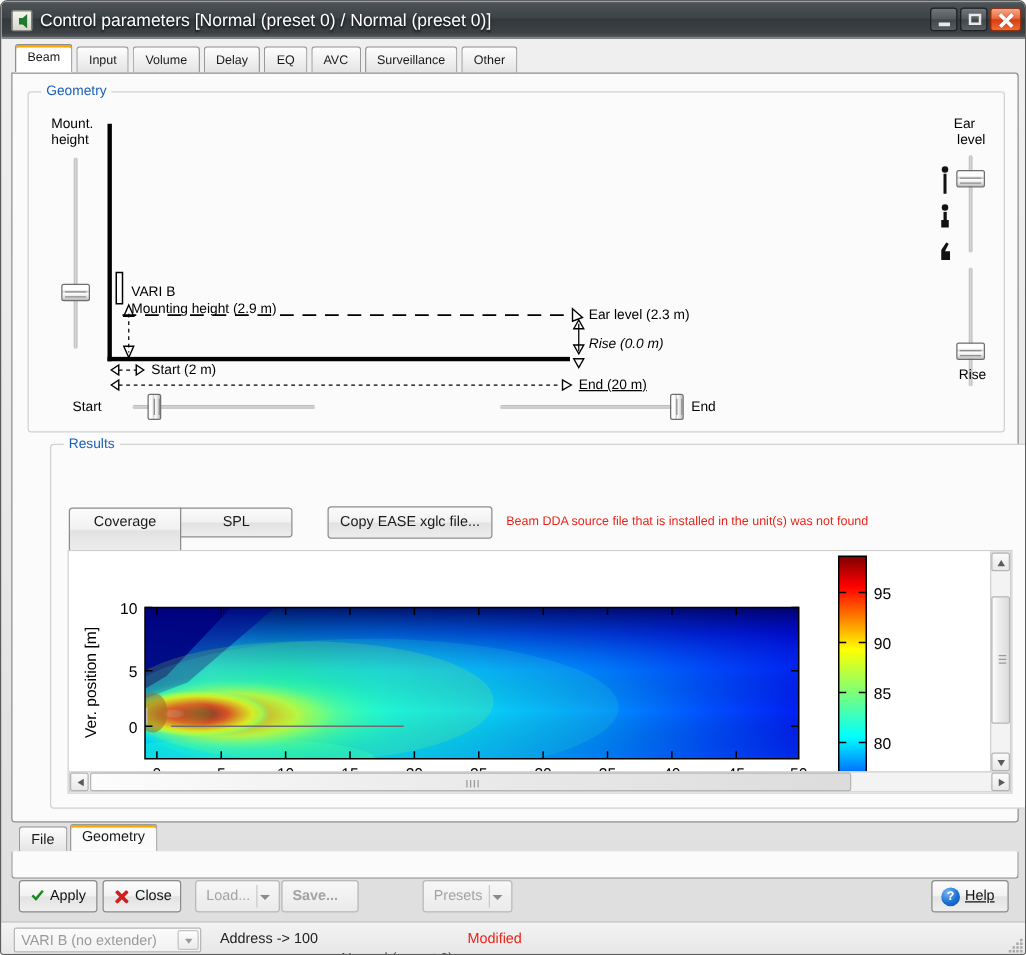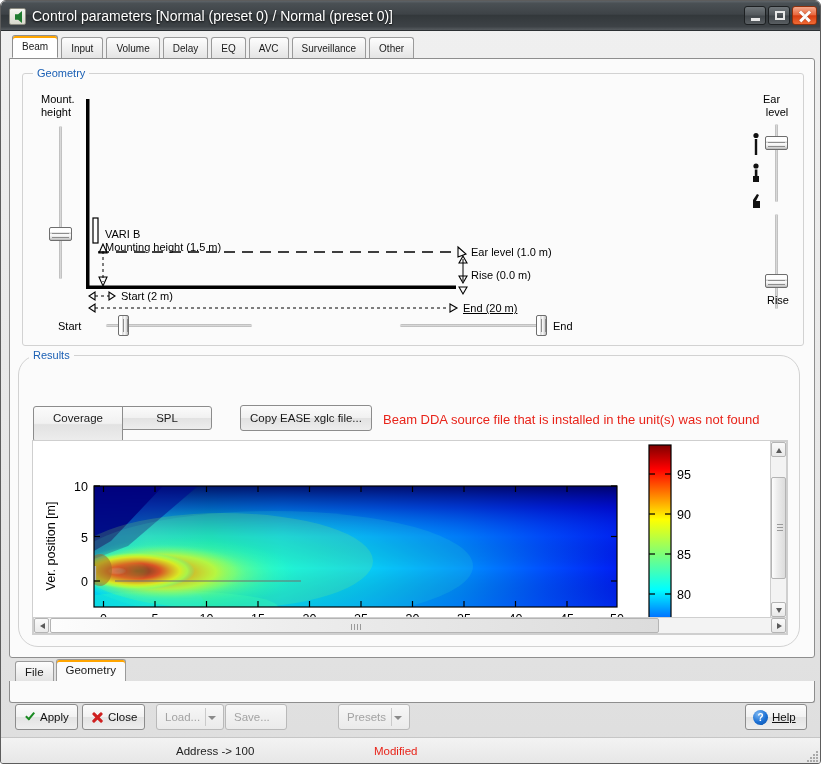--- a/index.html
+++ b/index.html
@@ -88,21 +88,21 @@
     background:#fbfbfb; border:1px solid #8e8e8e; border-radius:0 3px 3px 3px;
   }
 
   
   .groupbox { position:absolute; border:1px solid #d2d2d2; border-radius:3px; background:#fbfbfb; }
   .grouplabel {
     position:absolute; top:-7px; left:10px; padding:0 4px;
     background:#fbfbfb; color:#1a5fb4; font-size:11px;
   }
   #geom-group  { left:12px; top:14px; width:782px; height:273px; }
-  #results-group { left:8px; top:296px; width:782px; height:292px;border-radius:20px; }
+  #results-group { left:30px; top:296px; width:782px; height:292px; }
 
   
   #geom-canvas { position:absolute; left:0; top:0; width:782px; height:273px; }
   .glabel { position:absolute; font-size:11px; color:#000; white-space:nowrap; line-height:13px; }
 
   
   .vtrack {
     position:absolute; width:3px;
     background:linear-gradient(90deg,#b6b6b6,#d8d8d8,#b6b6b6);
     border-radius:2px;
@@ -136,21 +136,21 @@
   .btn {
     position:absolute; font-size:11.5px; color:#1a1a1a; text-align:center;
     background:linear-gradient(180deg,#fbfbfb 0%,#f1f1f1 48%,#e2e2e2 52%,#ededed 100%);
     border:1px solid #8c8c8c; border-radius:3px; cursor:pointer;
     white-space:nowrap;
   }
   #btn-coverage { left:14px;  top:50px; width:90px; height:36px; line-height:22px; border-radius:3px 0 0 3px; }
   #btn-spl      { left:103px; top:50px; width:90px; height:24px; line-height:22px; border-radius:0 3px 3px 0; }
   #btn-copyease { left:221px; top:49px; width:132px; height:26px; line-height:24px; }
   #warn-text {
-    position:absolute; left:364px; top:56px; color:#e8241a; font-size:13px; white-space:nowrap;
+    position:absolute; left:364px; top:56px; color:#e8241a; font-size:10px; white-space:nowrap;
   }
 
   
   #plot-panel {
     position:absolute; left:13px; top:84px; width:756px; height:195px;
     background:#ffffff; border:1px solid #cfcfcf; overflow:hidden;
   }
   #plot-inner { position:absolute; left:0; top:0; width:740px; height:178px; background:#fff; }
 
   
@@ -364,23 +364,23 @@
         <line x1="72" y1="222" x2="86" y2="222" stroke="#000" stroke-width="1" stroke-dasharray="3 3"></line>
         <path d="M72 218 L72 226 L66 222 Z" fill="none" stroke="#000" stroke-width="1.1"></path>
         <path d="M86 218 L86 226 L92 222 Z" fill="none" stroke="#000" stroke-width="1.1"></path>
 
         <line x1="72" y1="234" x2="425" y2="234" stroke="#000" stroke-width="1" stroke-dasharray="3 3"></line>
         <path d="M72 230 L72 238 L66 234 Z" fill="none" stroke="#000" stroke-width="1.1"></path>
         <path d="M427 230 L427 238 L434 234 Z" fill="none" stroke="#000" stroke-width="1.1"></path>
       </svg>
 
       <div class="glabel" style="left:82px; top:154px;">VARI B</div>
-      <div class="glabel" style="left:82px; top:167px;">Mounting height (1.5 m)</div>
-      <div class="glabel" style="left:448px; top:172px;">Ear level (1.0 m)</div>
-      <div class="glabel" style="left:448px; top:195px;">Rise (0.0 m)</div>
+      <div class="glabel" style="left:82px; top:167px;">Mounting height (2.9 m)</div>
+      <div class="glabel" style="left:448px; top:172px;">Ear level (2.3 m)</div>
+      <div class="glabel" style="left:448px; top:195px;font-style:italic;">Rise (0.0 m)</div>
       <div class="glabel" style="left:98px; top:216px;">Start (2 m)</div>
       <div class="glabel" style="left:440px; top:228px;text-decoration:underline;">End (20 m)</div>
 
       <div class="glabel" style="left:35px; top:246px;">Start</div>
       <div class="htrack" style="left:83px; top:250px; width:146px;"></div>
       <div class="hthumb" style="left:95px; top:241px;"></div>
 
       <div class="htrack" style="left:377px; top:250px; width:146px;"></div>
       <div class="hthumb" style="left:513px; top:241px;"></div>
       <div class="glabel" style="left:530px; top:246px;">End</div>
@@ -620,33 +620,39 @@
   <div class="abtn" id="btn-close2">
     <span class="redx"></span>
     <span class="cap" style="left:25px;">Close</span>
   </div>
   <div class="abtn disabled" id="btn-load">
     <span class="cap" style="left:8px;">Load...</span>
     <span class="split-div"></span>
     <span class="split-arrow"></span>
   </div>
   <div class="abtn disabled" id="btn-save">
-    <span class="cap" style="left:8px;">Save...</span>
+    <span class="cap" style="left:8px;font-weight:bold;">Save...</span>
   </div>
   <div class="abtn disabled" id="btn-presets">
     <span class="cap" style="left:8px;">Presets</span>
     <span class="split-div"></span>
     <span class="split-arrow"></span>
   </div>
   <div class="abtn" id="btn-help">
     <span class="helpq">?</span>
     <span class="cap" style="left:26px; text-decoration:underline;">Help</span>
   </div>
 
   <div id="statusbar">
+    <div id="combo">
+      <div class="ctext">VARI B (no extender)</div>
+      <div class="cbtn">
+          <i></i>
+        </div>
+    </div>
     <div class="stext" style="left:175px;">Address -&gt; 100</div>
     <div class="stext" style="left:272px;margin-top:16px;">Normal (preset 0)</div>
     <div class="stext" style="left:373px; color:#e8241a;">Modified</div>
     <div id="grip-corner">
       <i style="left:9px; top:0px;"></i>
       <i style="left:6px; top:3px;"></i>
         <i style="left:9px; top:3px;"></i>
       <i style="left:3px; top:6px;"></i>
         <i style="left:6px; top:6px;"></i>
         <i style="left:9px; top:6px;"></i>

